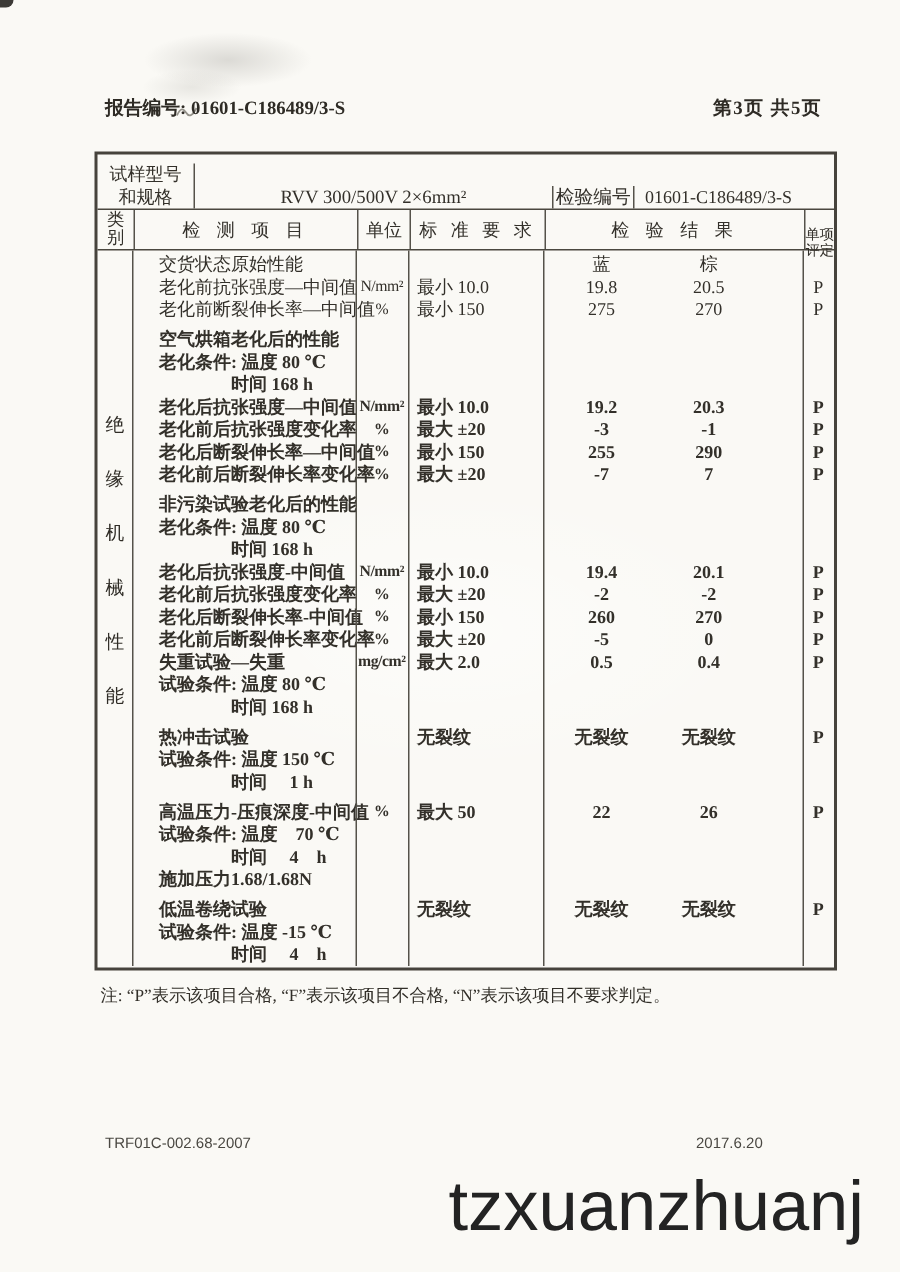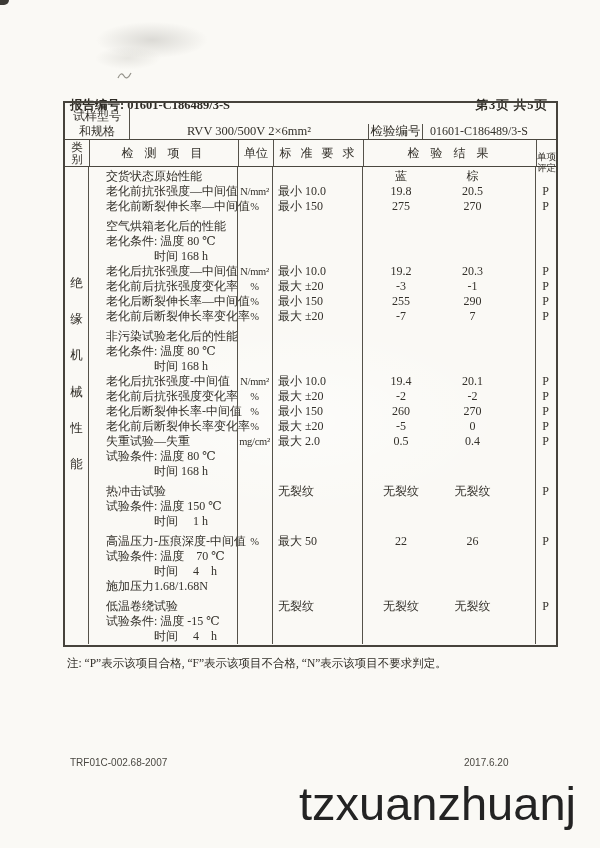--- a/index.html
+++ b/index.html
@@ -6,21 +6,21 @@
   body{width:600px;height:848px;background:#e8e8e4;font-family:"Liberation Serif","DejaVu Serif",serif;}
   .sheet{position:relative;width:600px;height:848px;overflow:hidden;color:#33302a;
     background:
       radial-gradient(ellipse 80px 26px at 152px 40px, rgba(148,146,140,.30), transparent 70%),
       radial-gradient(ellipse 46px 16px at 128px 58px, rgba(158,156,148,.20), transparent 72%),
       radial-gradient(ellipse 260px 120px at 300px 420px, rgba(255,255,255,.5), transparent 80%),
       #faf9f5;}
   .corner-speck{position:absolute;left:0;top:0;width:9px;height:5px;background:#3c3a36;border-radius:0 0 6px 0;}
   .squiggle{position:absolute;left:117px;top:66px;}
   
-  .report-line{position:absolute;left:70px;top:97px;width:490px;height:16px;font-size:12.5px;font-weight:bold;color:#2e2b25;}
+  .report-line{position:absolute;left:70px;top:64px;width:490px;height:16px;font-size:12.5px;font-weight:bold;color:#2e2b25;}
   .report-line .right{position:absolute;right:12px;top:0;letter-spacing:1px;}
   
   .tbl{position:absolute;left:63px;top:101px;width:495px;height:546px;border:2px solid #46433c;box-sizing:border-box;}
   .hrow{display:flex;box-sizing:border-box;border-bottom:1.5px solid #4a473f;}
   .hrow span{box-sizing:border-box;}
   .h1{height:37px;align-items:flex-end;}
   .h1 .c{border-right:1px solid #55524a;display:flex;flex-direction:column;align-items:center;justify-content:center;font-size:12px;line-height:15px;}
   .h1 .c1{width:65px;}
   .h1 .c2{width:239px;font-size:12.5px;}
   .h1 .c3{width:54px;font-size:12.5px;}
@@ -30,21 +30,21 @@
   .h2 .cA{width:25px;font-size:11.5px;}
   .h2 .cB{width:149px;letter-spacing:4px;}
   .h2 .cC{width:35px;}
   .h2 .cD{width:90px;letter-spacing:3px;}
   .h2 .cE{width:173px;letter-spacing:4px;}
   .h2 .cF{flex:1;border-right:none;font-size:9.5px;line-height:11px;margin-top:20px;}
   .tbody{position:relative;height:477px;padding-top:2px;box-sizing:border-box;}
   .vline{position:absolute;top:0;bottom:0;width:1px;background:#55524a;}
   .cat-strip{position:absolute;left:0;top:108px;width:23px;height:198px;display:flex;flex-direction:column;justify-content:space-between;align-items:center;font-size:12.5px;color:#2f2c26;}
   .row{display:flex;height:15px;line-height:15px;font-size:12px;padding-left:23px;white-space:pre;}
-  .group + .group{margin-top:5px;}
+  .group + .group{margin-top:5px;font-weight:bold;}
   .c-item{width:149px;padding-left:18px;box-sizing:border-box;overflow:visible;}
   .c-unit{width:35px;text-align:center;font-size:10.5px;letter-spacing:-.3px;overflow:visible;}
   .c-std{width:90px;padding-left:6px;box-sizing:border-box;}
   .c-res{width:173px;display:flex;}
   .c-r1{width:78px;text-align:center;}
   .c-r2{width:65px;text-align:center;}
   .c-ev{flex:1;text-align:center;font-size:12px;}
   
   .note{position:absolute;left:67px;top:656px;font-size:11.5px;color:#322f29;}
   .footer-left{position:absolute;left:70px;top:757px;font-size:10px;font-family:"Liberation Sans","DejaVu Sans",sans-serif;color:#4a4842;}

